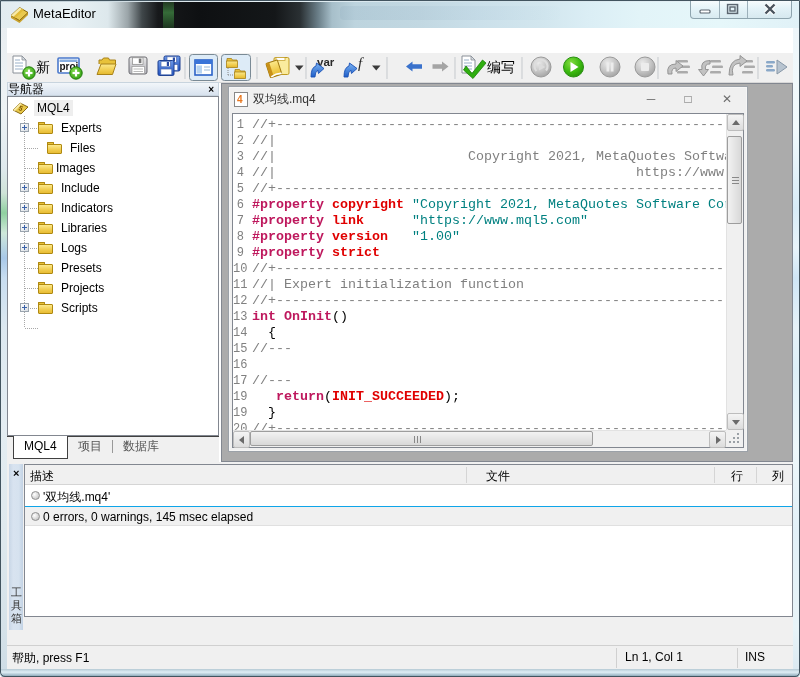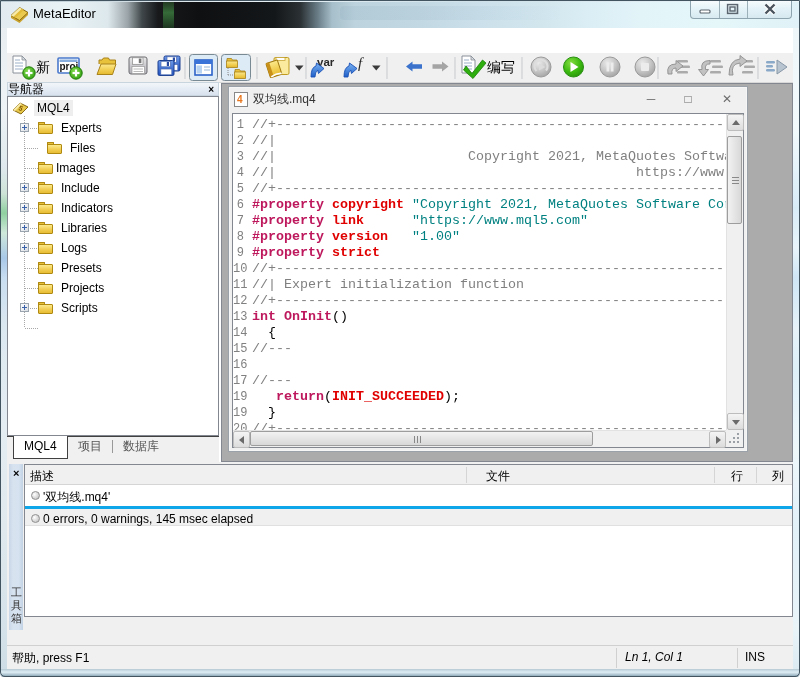--- a/index.html
+++ b/index.html
@@ -476,27 +476,27 @@
           <span style="left:706px">行</span>
           <span style="left:747px">列</span>
           <div class="sep" style="left:441px"></div>
           <div class="sep" style="left:689px"></div>
           <div class="sep" style="left:731px"></div>
         </div>
       <div class="tbrow" style="top:21px;background:#fff;">
           <span class="bullet"></span>
           <span class="t">'双均线.mq4'</span>
         </div>
-      <div class="tbrow" style="top:41px;background:#f0f0f0;border-top:3px solid #0ea5e9;border-bottom:1px solid #e0e0e0;">
+      <div class="tbrow" style="top:41px;background:#f0f0f0;border-top:1px solid #0ea5e9;border-bottom:1px solid #e0e0e0;">
           <span class="bullet"></span>
           <span class="t">0 errors, 0 warnings, 145 msec elapsed</span>
         </div>
     </div>
   </div>
   <div id="status">
     <span style="position:absolute;left:5px;top:4px;text-align:right;">帮助, press F1</span>
     <div style="position:absolute;left:609px;top:2px;width:1px;height:20px;background:#d0d0d0;"></div>
-    <span style="position:absolute;left:618px;top:4px;font-style:italic;">Ln 1, Col 1</span>
+    <span style="position:absolute;left:618px;top:4px;">Ln 1, Col 1</span>
     <div style="position:absolute;left:730px;top:2px;width:1px;height:20px;background:#d0d0d0;"></div>
     <span style="position:absolute;left:738px;top:4px;">INS</span>
   </div>
   <div id="edgeline"></div>
 </div>
 
 </body></html>

